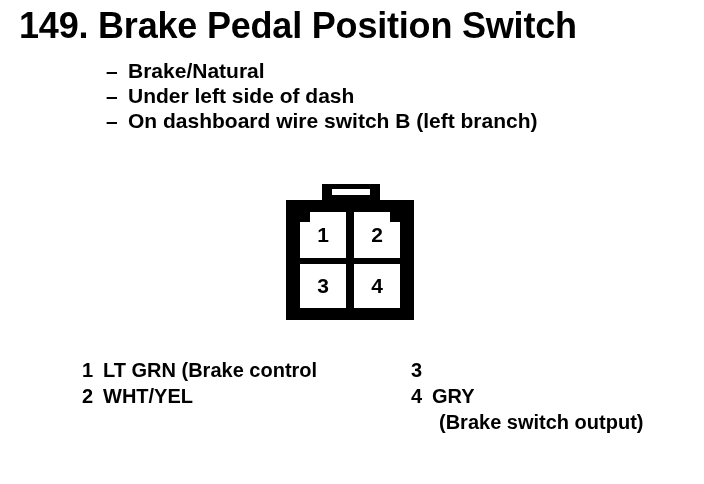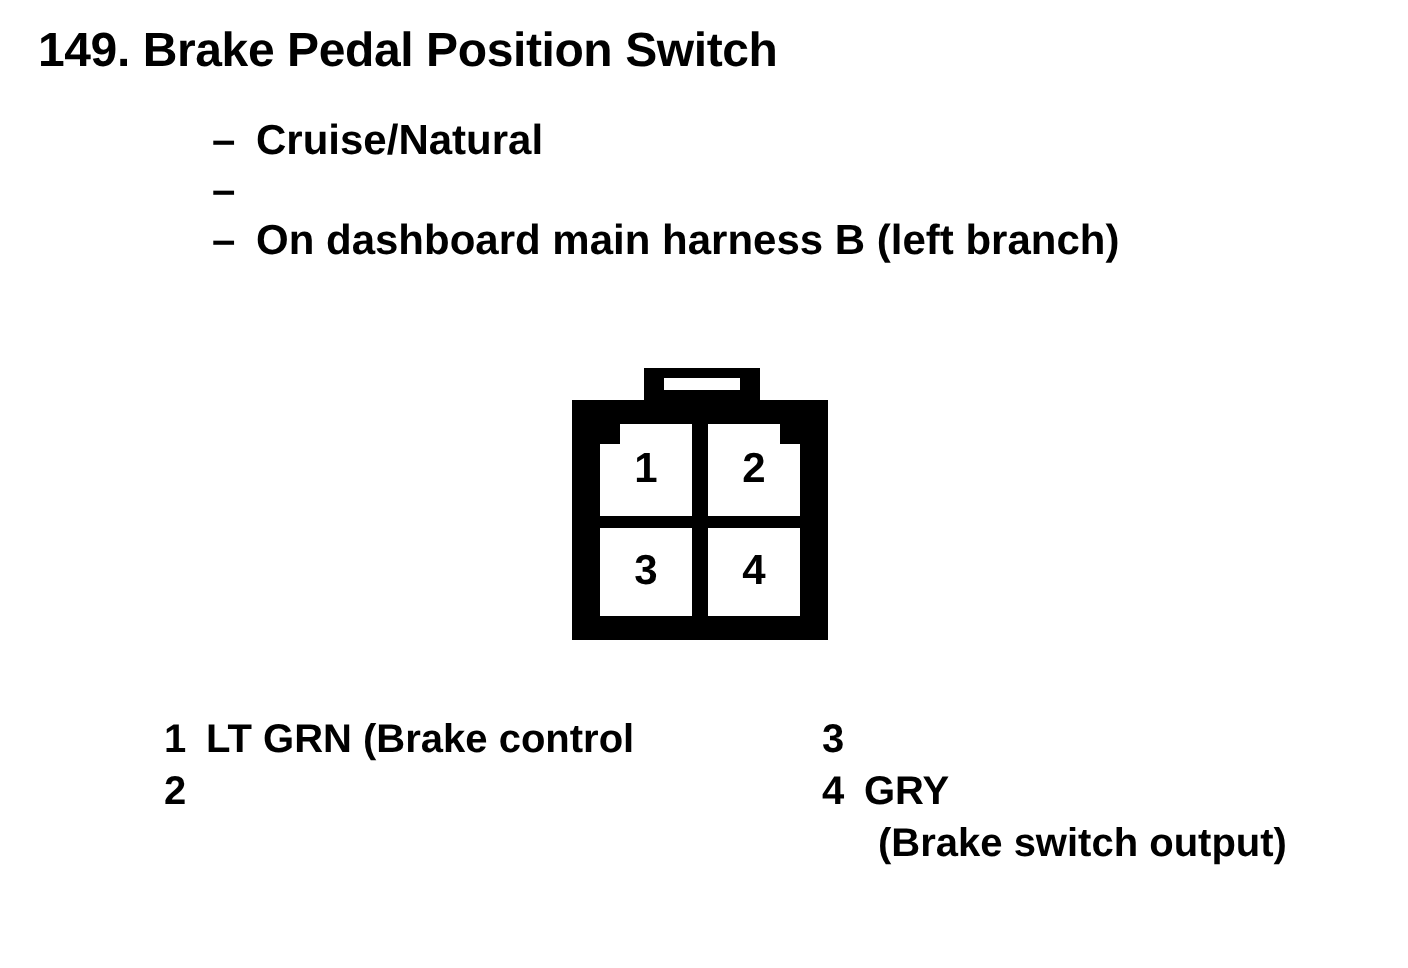--- a/index.html
+++ b/index.html
@@ -15,21 +15,21 @@
     font-family: "Liberation Sans", sans-serif;
     color: #000000;
     -webkit-font-smoothing: none;
   }
 
   
   #page-title {
     position: absolute;
     left: 19px;
     top: 6px;
-    font-size: 24px;
+    font-size: 36px;
     font-weight: bold;
     letter-spacing: -0.2px;
     white-space: nowrap;
     line-height: 40px;
   }
 
   
   #notes {
     position: absolute;
     left: 106px;
@@ -151,30 +151,31 @@
 </style>
 </head>
 <body>
 
 <div id="page-title">149. Brake Pedal Position Switch</div>
 
 <div id="notes">
 
   <div class="note-row">
     <span class="note-dash">–</span>
-    <span>Cruise/Natural</span>
+    <span>Brake/Natural</span>
   </div>
 
   <div class="note-row">
     <span class="note-dash">–</span>
+    <span>Under left side of dash</span>
   </div>
 
   <div class="note-row">
     <span class="note-dash">–</span>
-    <span>On dashboard main harness B (left branch)</span>
+    <span>On dashboard wire switch B (left branch)</span>
   </div>
 
 </div>
 
 <div id="connector">
 
   <div id="connector-tab">
     <div id="connector-tab-slot"></div>
   </div>
 
@@ -204,20 +205,21 @@
   <div class="legend-item">
     <div class="legend-first-line">
       <span class="legend-num">1</span>
       <span>LT GRN (Brake control</span>
     </div>
   </div>
 
   <div class="legend-item">
     <div class="legend-first-line">
       <span class="legend-num">2</span>
+      <span>WHT/YEL</span>
     </div>
   </div>
 
 </div>
 
 <div class="legend-col" id="legend-right">
 
   <div class="legend-item">
     <div class="legend-first-line">
       <span class="legend-num">3</span>

